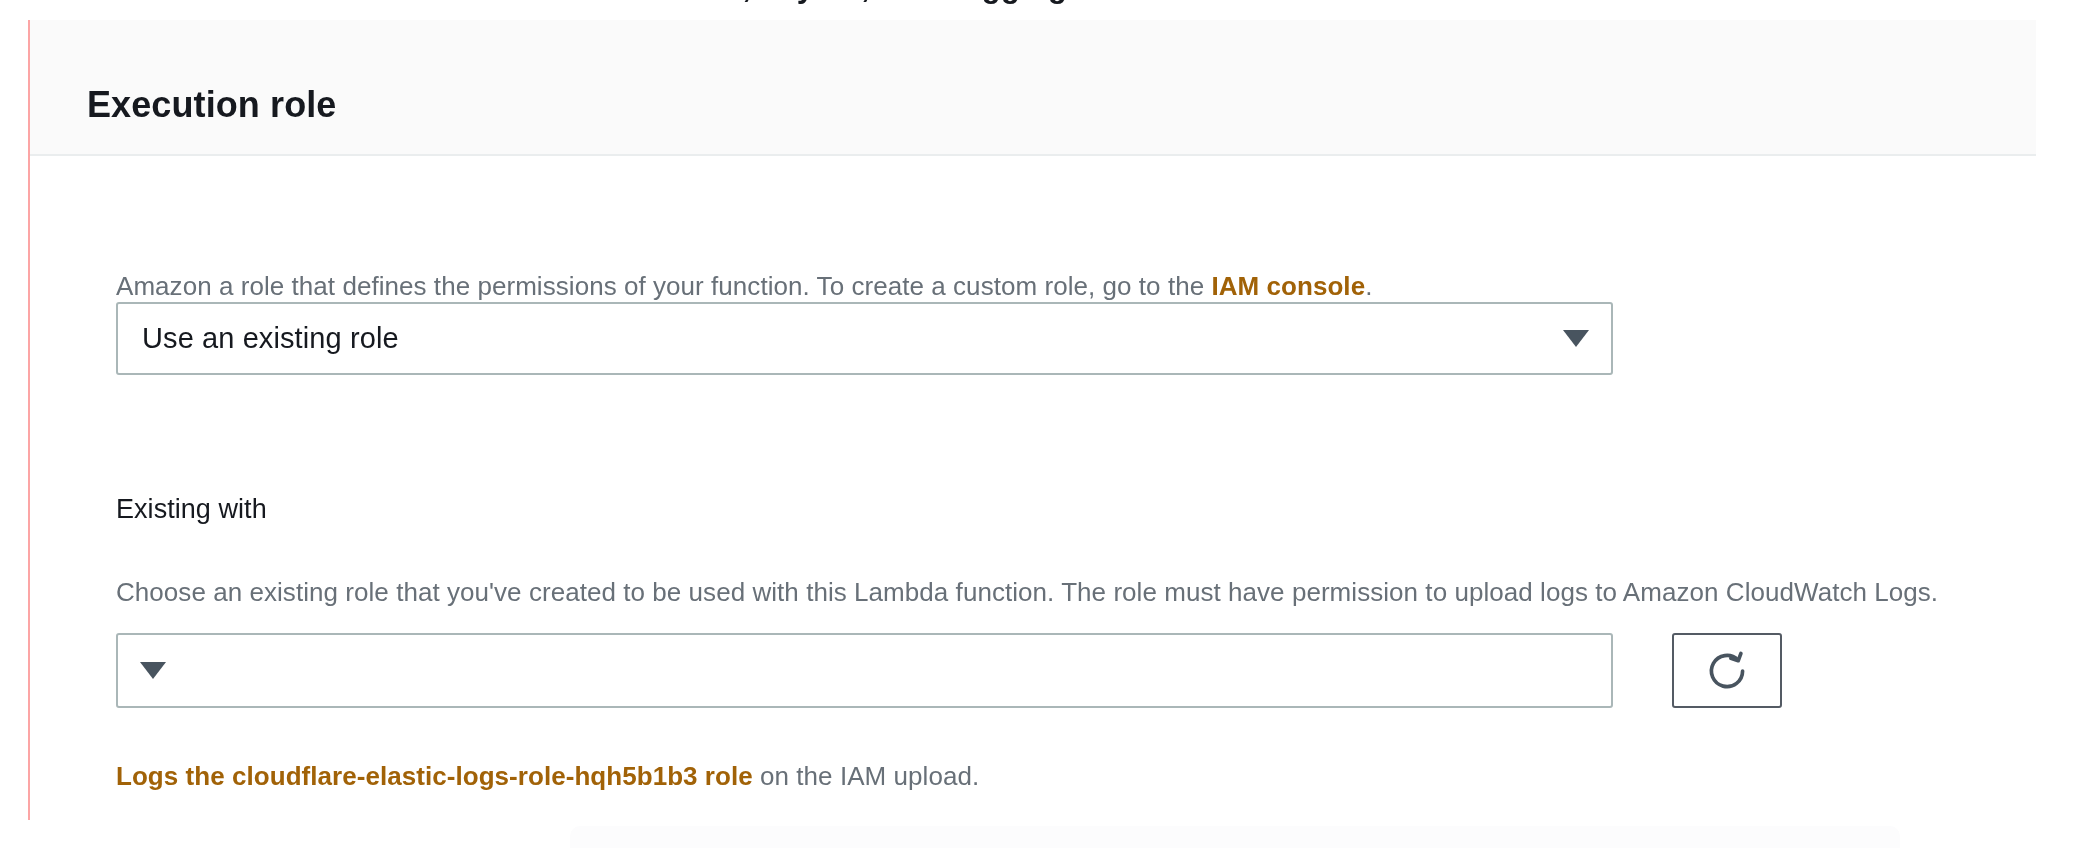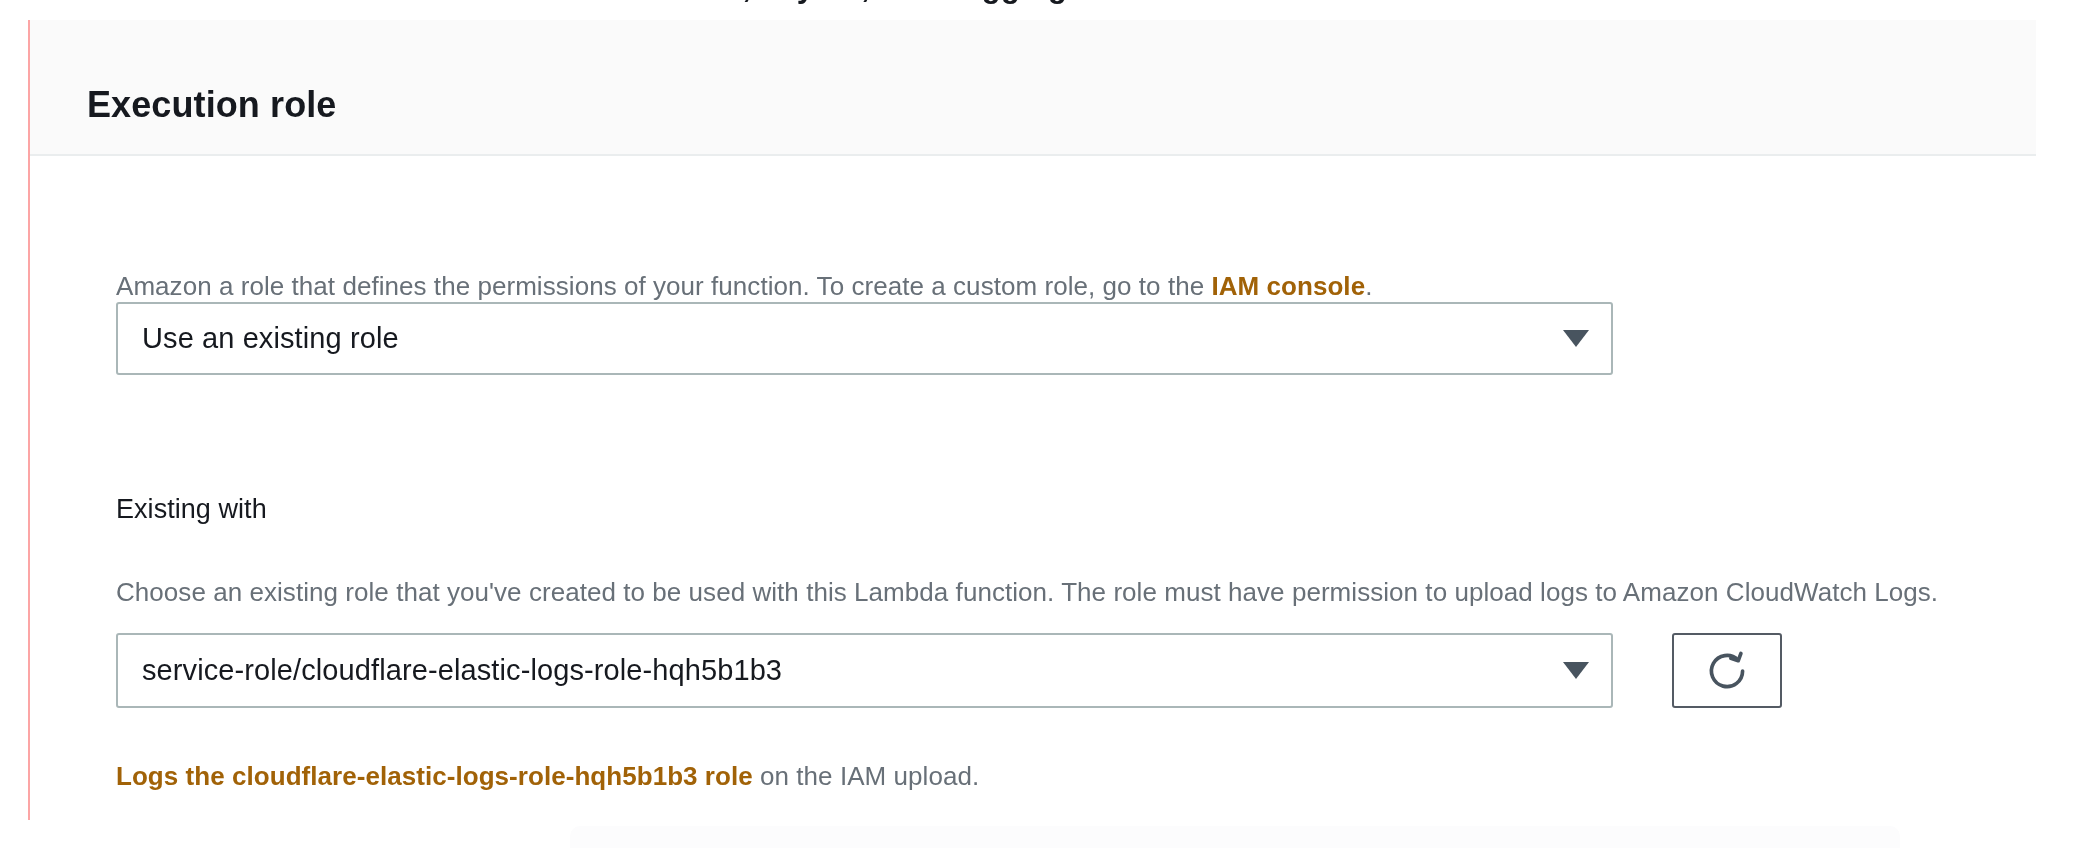--- a/index.html
+++ b/index.html
@@ -187,21 +187,20 @@
       <span class="select-caret">
         <span class="caret-glyph"></span>
       </span>
     </div>
 
     <div class="field-label" style="left:86px; top:472px;">Existing with</div>
 
     <p class="hint" style="left:86px; top:528px; width:1885px;">Choose an existing role that you've created to be used with this Lambda function. The role must have permission to upload logs to Amazon CloudWatch Logs.</p>
 
     <div class="select" id="select-existing-role">
-      <span class="select-value">service-role/cloudflare-elastic-logs-role-hqh5b1b3</span>
       <span class="select-caret">
         <span class="caret-glyph"></span>
       </span>
     </div>
 
     <button class="refresh-btn" title="Refresh">
       <svg class="refresh-icon" width="44" height="44" viewBox="0 0 24 24" fill="none" stroke="#48545f" stroke-width="2" stroke-linecap="round" stroke-linejoin="round">
         <path d="M20.5 12a8.5 8.5 0 1 1-2.6-6.1"></path>
         <polyline points="19.6 2.4 18.1 6.4 14.1 5.1"></polyline>
       </svg>

